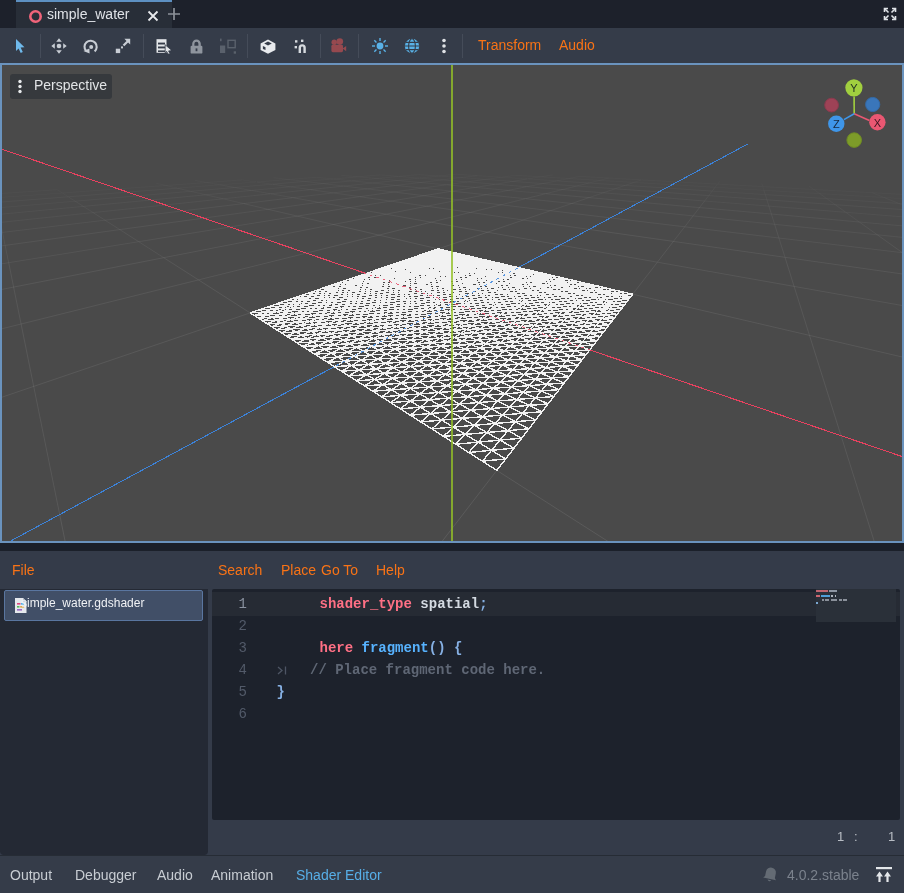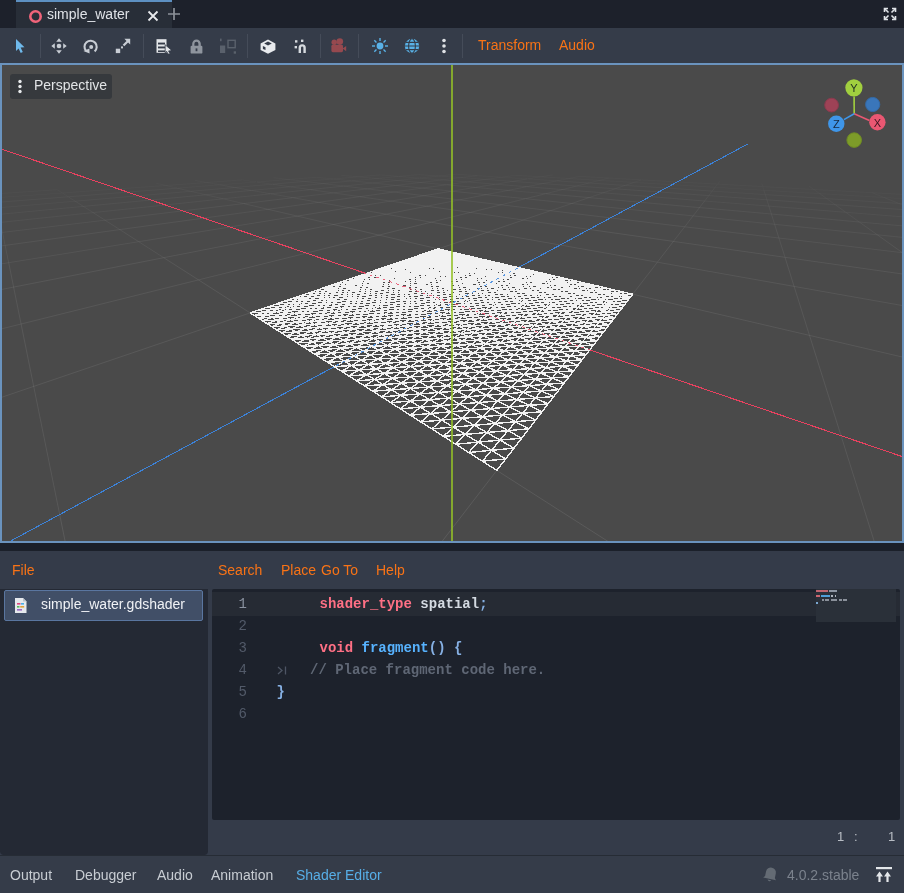--- a/index.html
+++ b/index.html
@@ -216,28 +216,28 @@
   <div id="fileitem">
     <svg class="abs" style="left:7px;top:6px" width="17" height="17" viewBox="0 0 17 17">
         <path d="M3 1 H11 L14.5 4.5 V16 H3 Z" fill="#e6e9ed"></path>
         <path d="M11 1 L14.5 4.5 H11 Z" fill="#b9c1ca"></path>
         <rect x="5" y="6" width="3.5" height="1.6" fill="#e0477f"></rect>
         <rect x="9" y="6" width="3" height="1.6" fill="#4ab0e8"></rect>
         <rect x="5" y="9" width="2.5" height="1.6" fill="#53b956"></rect>
         <rect x="8.2" y="9" width="4" height="1.6" fill="#e0a33c"></rect>
         <rect x="5" y="12" width="5" height="1.6" fill="#9a67c6"></rect>
       </svg>
-    <span style="position:absolute;left:36px;top:5px;font-size:14px;color:#f0f2f5">simple_water.gdshader</span>
+    <span style="position:absolute;left:16px;top:5px;font-size:12px;color:#f0f2f5">simple_water.gdshader</span>
   </div>
 </div>
 <div id="editor">
   <div class="cl" style="top:3px;height:24px;background:#262b34"></div>
   <div class="cl" style="top:4px"><span class="ln" style="left:8px;color:#8a92a0">1</span><span style="position:absolute;left:64.5px"><span class="kw">shader_type</span><span class="txt"> spatial</span><span class="sym">;</span></span></div>
   <div class="cl" style="top:26px"><span class="ln" style="left:8px">2</span></div>
-  <div class="cl" style="top:48px"><span class="ln" style="left:8px">3</span><span style="position:absolute;left:64.5px"><span class="kw">void</span><span class="fn"> fragment</span><span class="sym">() {</span></span></div>
+  <div class="cl" style="top:48px"><span class="ln" style="left:8px">3</span><span style="position:absolute;left:64.5px"><span class="kw">here</span><span class="fn"> fragment</span><span class="sym">() {</span></span></div>
   <div class="cl" style="top:70px"><span class="ln" style="left:8px">4</span><svg style="position:absolute;left:65px;top:6px" width="12" height="11" viewBox="0 0 12 11">
         <g stroke="#4d5564" stroke-width="1.3" fill="none">
           <path d="M1 2 L5 5.5 L1 9"></path>
           <path d="M8.5 1.5 V9.5"></path>
         </g>
       </svg><span style="position:absolute;left:98px" class="cmt">// Place fragment code here.</span></div>
   <div class="cl" style="top:92px"><span class="ln" style="left:8px">5</span><span style="position:absolute;left:64.5px" class="sym">}</span></div>
   <div class="cl" style="top:114px"><span class="ln" style="left:8px">6</span></div>
   <div style="position:absolute;left:604px;top:0;width:80px;height:33.5px;background:#2a3039">
     <div style="position:absolute;left:0;top:1px;width:11.5px;height:2px;background:#bf6570"></div>

